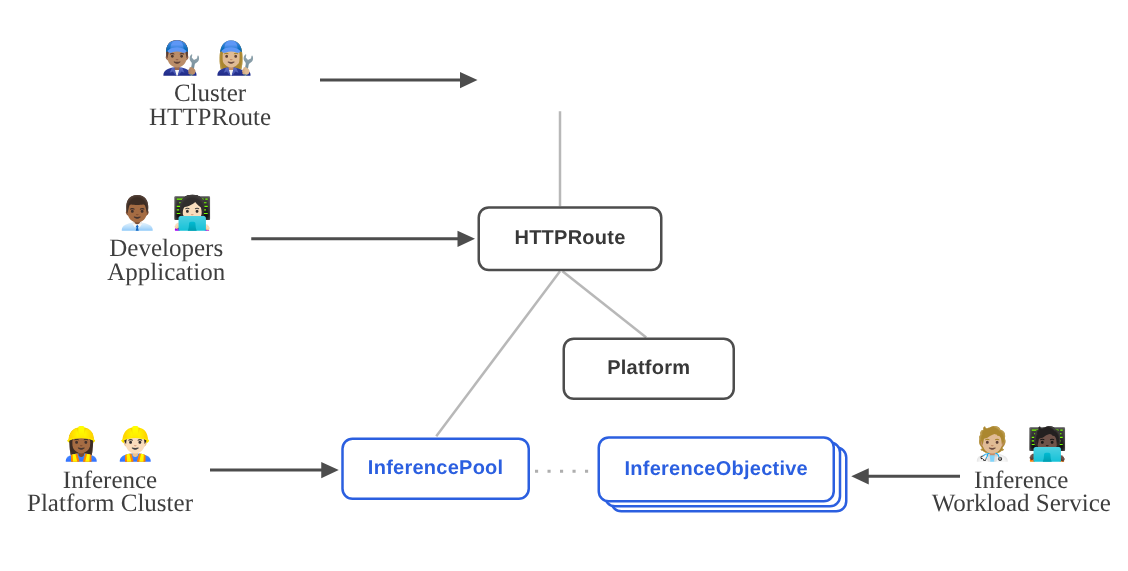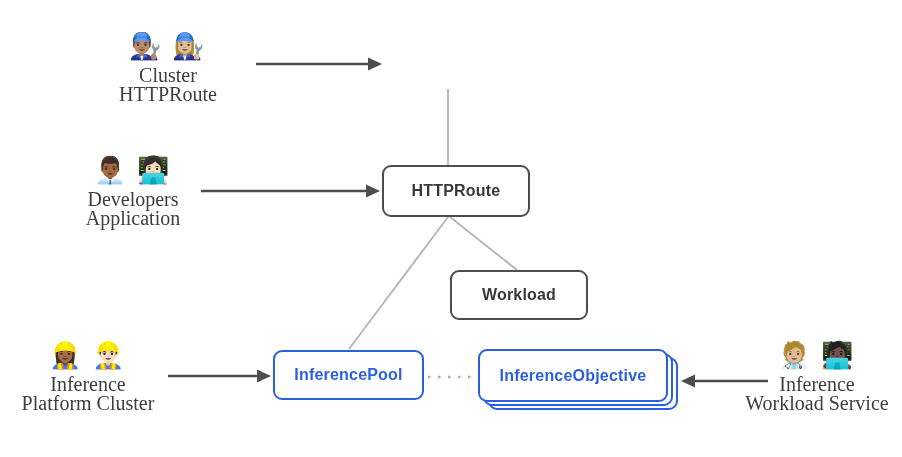--- a/index.html
+++ b/index.html
@@ -70,21 +70,21 @@
     </g>
   </svg>
 
   <div class="stack-layer l1"></div>
   <div class="stack-layer l2"></div>
 
   <div class="node node-httproute">
     <span>HTTPRoute</span>
   </div>
   <div class="node node-service">
-    <span>Workload</span>
+    <span>Platform</span>
   </div>
   <div class="node blue node-inferenceobjective">
     <span>InferenceObjective</span>
   </div>
   <div class="node blue node-inferencepool">
     <span>InferencePool</span>
   </div>
 
   <div class="actor actor-cluster-operators">
     <span class="emoji">👨🏽‍🔧 👩🏼‍🔧</span>

